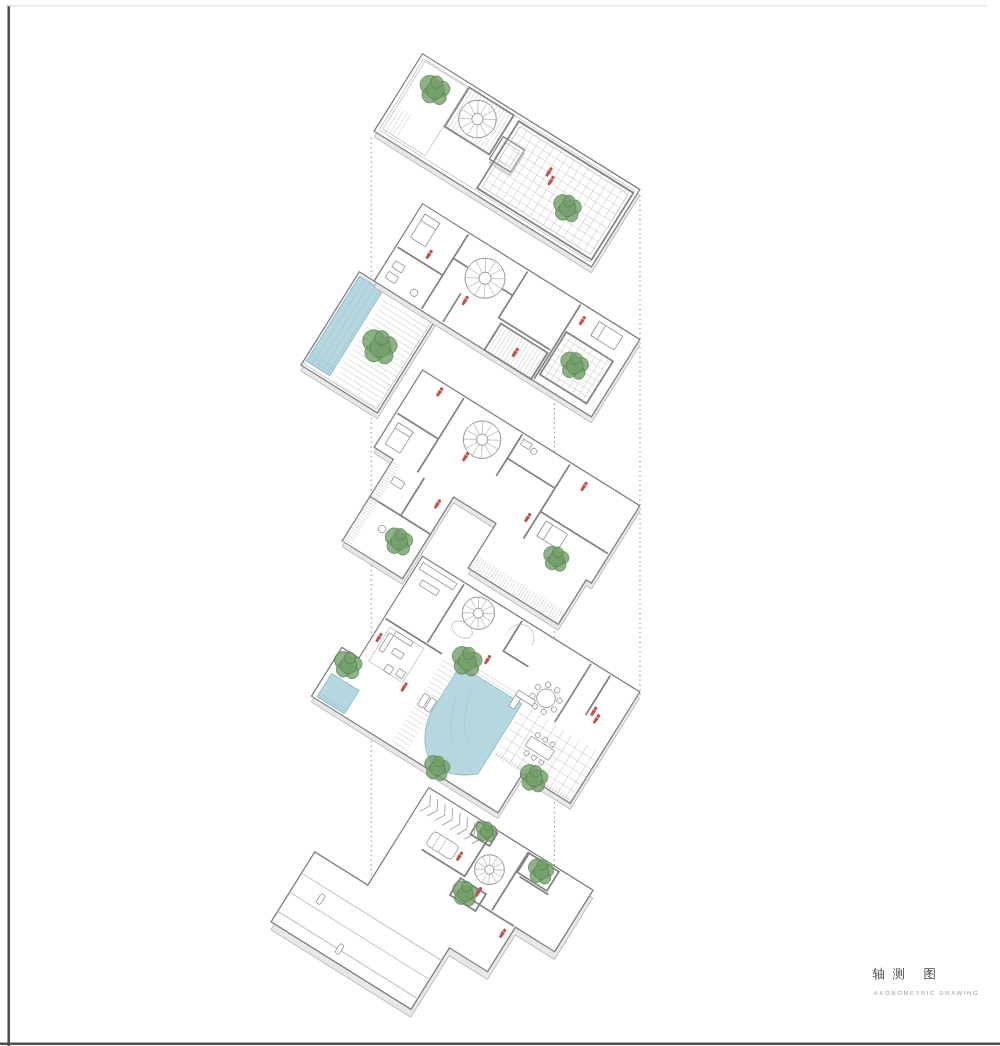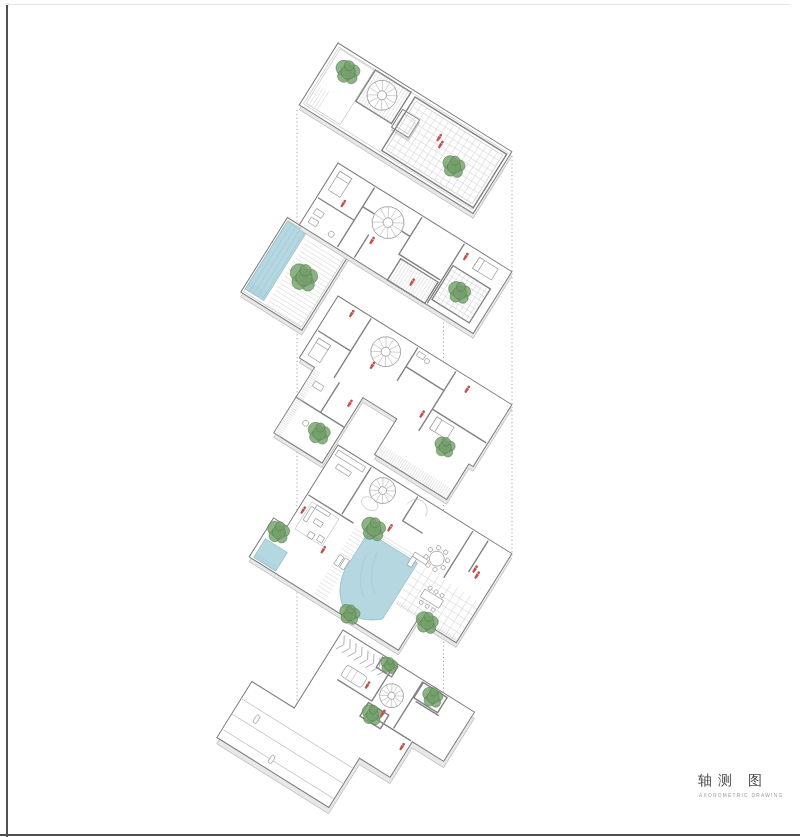--- a/index.html
+++ b/index.html
@@ -2,21 +2,21 @@
 <html style="--title: #4a4a4a; --subtitle: #9a9a9a; --border-dark: #4f4f4f; --border-light: #e4e4e4; --slab-side: #e8e8e8; --pool: #b5d8e0; --pool-edge: #8fb9c6; --tree: #75a06b; --tree-dark: #4f7d4c; --figure: #c4504e;"><head>
 <meta charset="utf-8">
 <style>
   html,body{margin:0;padding:0;background:#ffffff;}
   .page{position:relative;width:800px;height:837px;background:#fff;overflow:hidden;
         font-family:"Liberation Sans",sans-serif;}
   .border-left{position:absolute;left:6px;top:5px;width:2px;height:832px;background:var(--border-dark,#4f4f4f);}
   .border-bottom{position:absolute;left:0;top:834px;width:800px;height:2px;background:var(--border-dark,#4f4f4f);}
   .border-top{position:absolute;left:8px;top:4px;width:782px;height:1px;background:var(--border-light,#e4e4e4);}
   .corner-mark{position:absolute;left:5px;top:3px;width:4px;height:4px;background:#ededed;}
-  .title{position:absolute;left:698px;top:772px;font-size:14px;letter-spacing:6px;
+  .title{position:absolute;left:698px;top:772px;font-size:10px;letter-spacing:6px;
          color:var(--title,#4a4a4a);}
   .subtitle{position:absolute;left:699px;top:793px;font-size:6px;letter-spacing:1.6px;
             color:var(--subtitle,#9a9a9a);transform:scale(.8);transform-origin:left top;white-space:nowrap;}
   svg{position:absolute;left:0;top:0;}
   .slab{fill:#ffffff;stroke:#7c7c7c;stroke-width:1;}
   .side{fill:var(--slab-side,#e8e8e8);stroke:#adadad;stroke-width:.6;}
   .w{fill:none;stroke:#828282;stroke-width:1.4;stroke-linecap:round;}
   .t{fill:none;stroke:#b4b4b4;stroke-width:.55;}
   .f{fill:#ffffff;stroke:#979797;stroke-width:.7;}
   .gl{stroke:#c9c9c9;stroke-width:.45;}

